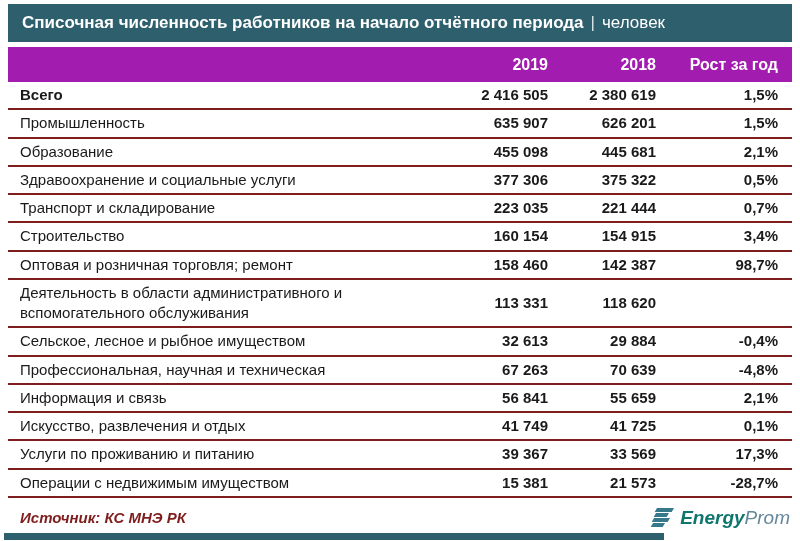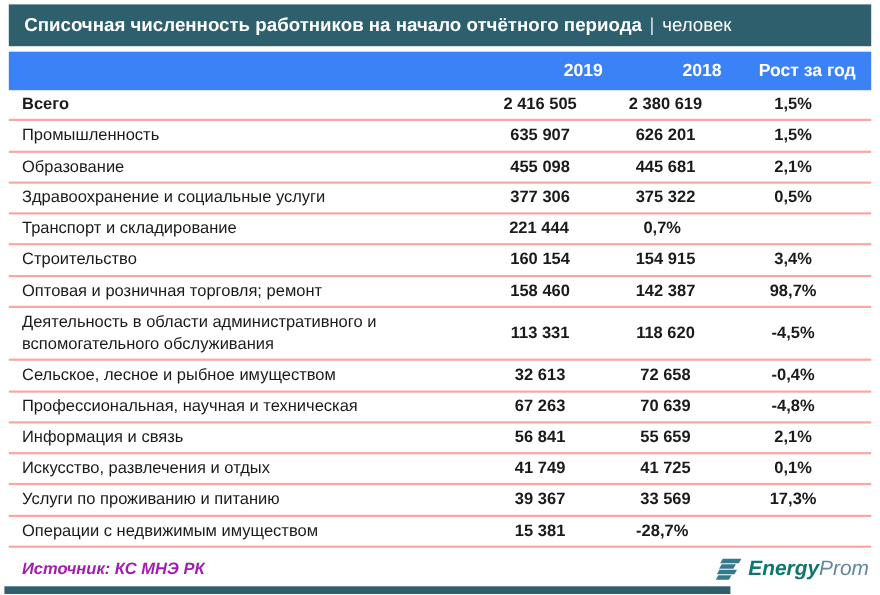--- a/index.html
+++ b/index.html
@@ -31,65 +31,65 @@
   .title-unit { font-weight: 400; }
 
   
   .grid-row {
     display: grid;
     grid-template-columns: 1fr 120px 110px 128px;
   }
   .header-row {
     margin-top: 5px;
     width: 784px; height: 35px;
-    background: #3b82f6;
+    background: #a21caf;
     color: #ffffff;
     font-size: 16px;
     font-weight: 600;
     align-items: center;
   }
   .h-col { text-align: right; }
   .h-col.c2019 { padding-right: 6px; }
   .h-col.c2018 { padding-right: 8px; }
   .h-col.growth { padding-right: 14px; text-align: right; }
 
   
   .table-body { width: 784px; }
   .row {
-    border-bottom: 2px solid #fca5a5;
+    border-bottom: 2px solid #7f1d1d;
     align-items: center;
     min-height: 28px;
     color: #1a1a1a;
     font-size: 15px;
   }
   .row.total .cell { font-weight: 700; }
   .cell { padding: 3px 0; line-height: 1.35; }
   .cell.label-cell { padding-left: 12px; padding-right: 6px; }
   .cell.value-cell {
-    text-align: center;
+    text-align: right;
     font-weight: 700;
     white-space: nowrap;
   }
   .cell.v2019 { padding-right: 6px; }
   .cell.v2018 { padding-right: 8px; }
   .cell.growth { padding-right: 14px; }
 
   
   .footer {
     width: 784px;
     display: flex;
     justify-content: space-between;
     align-items: center;
     padding: 9px 2px 0 12px;
   }
   .source {
     font-style: italic;
     font-weight: 700;
     font-size: 15px;
-    color: #a21caf;
+    color: #7f1d1d;
   }
   .logo { display: flex; align-items: center; }
   .logo-icon {
     position: relative;
     width: 24px; height: 20px;
     margin-right: 5px;
   }
   .logo-icon .bar {
     position: absolute;
     height: 3.5px;
@@ -150,45 +150,45 @@
         <div class="cell value-cell growth">2,1%</div>
       </div>
       <div class="row grid-row">
         <div class="cell label-cell">Здравоохранение и социальные услуги</div>
         <div class="cell value-cell v2019">377 306</div>
         <div class="cell value-cell v2018">375 322</div>
         <div class="cell value-cell growth">0,5%</div>
       </div>
       <div class="row grid-row">
         <div class="cell label-cell">Транспорт и складирование</div>
+        <div class="cell value-cell v2019">223 035</div>
         <div class="cell value-cell v2018">221 444</div>
         <div class="cell value-cell growth">0,7%</div>
       </div>
       <div class="row grid-row">
         <div class="cell label-cell">Строительство</div>
         <div class="cell value-cell v2019">160 154</div>
         <div class="cell value-cell v2018">154 915</div>
         <div class="cell value-cell growth">3,4%</div>
       </div>
       <div class="row grid-row">
         <div class="cell label-cell">Оптовая и розничная торговля; ремонт</div>
         <div class="cell value-cell v2019">158 460</div>
         <div class="cell value-cell v2018">142 387</div>
         <div class="cell value-cell growth">98,7%</div>
       </div>
       <div class="row grid-row">
         <div class="cell label-cell">Деятельность в области административного и вспомогательного обслуживания</div>
         <div class="cell value-cell v2019">113 331</div>
         <div class="cell value-cell v2018">118 620</div>
-        <div class="cell value-cell growth">-4,5%</div>
       </div>
       <div class="row grid-row">
         <div class="cell label-cell">Сельское, лесное и рыбное имуществом</div>
         <div class="cell value-cell v2019">32 613</div>
-        <div class="cell value-cell v2018">72 658</div>
+        <div class="cell value-cell v2018">29 884</div>
         <div class="cell value-cell growth">-0,4%</div>
       </div>
       <div class="row grid-row">
         <div class="cell label-cell">Профессиональная, научная и техническая</div>
         <div class="cell value-cell v2019">67 263</div>
         <div class="cell value-cell v2018">70 639</div>
         <div class="cell value-cell growth">-4,8%</div>
       </div>
       <div class="row grid-row">
         <div class="cell label-cell">Информация и связь</div>
@@ -204,20 +204,21 @@
       </div>
       <div class="row grid-row">
         <div class="cell label-cell">Услуги по проживанию и питанию</div>
         <div class="cell value-cell v2019">39 367</div>
         <div class="cell value-cell v2018">33 569</div>
         <div class="cell value-cell growth">17,3%</div>
       </div>
       <div class="row grid-row">
         <div class="cell label-cell">Операции с недвижимым имуществом</div>
         <div class="cell value-cell v2019">15 381</div>
+        <div class="cell value-cell v2018">21 573</div>
         <div class="cell value-cell growth">-28,7%</div>
       </div>
     </div>
 
   <div class="footer">
     <div class="source">Источник: КС МНЭ РК</div>
     <div class="logo">
       <span class="logo-icon">
         <span class="bar b1"></span>
           <span class="bar b2"></span>

